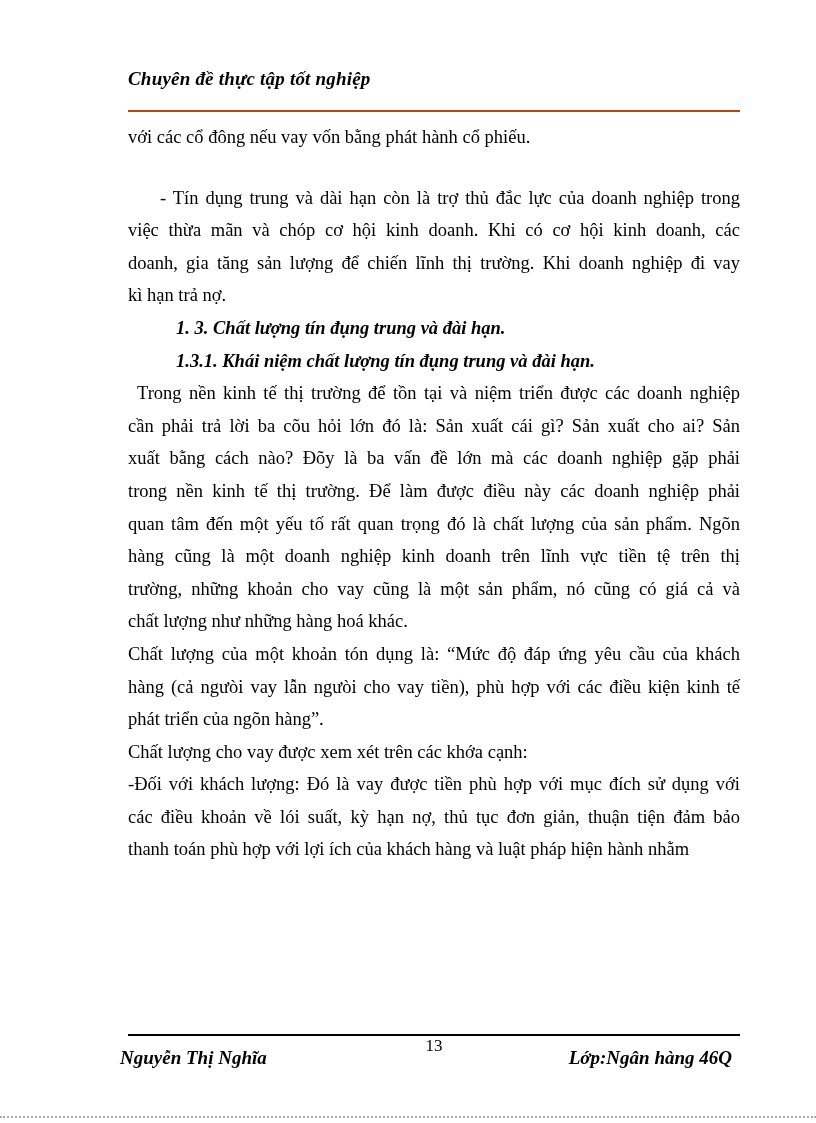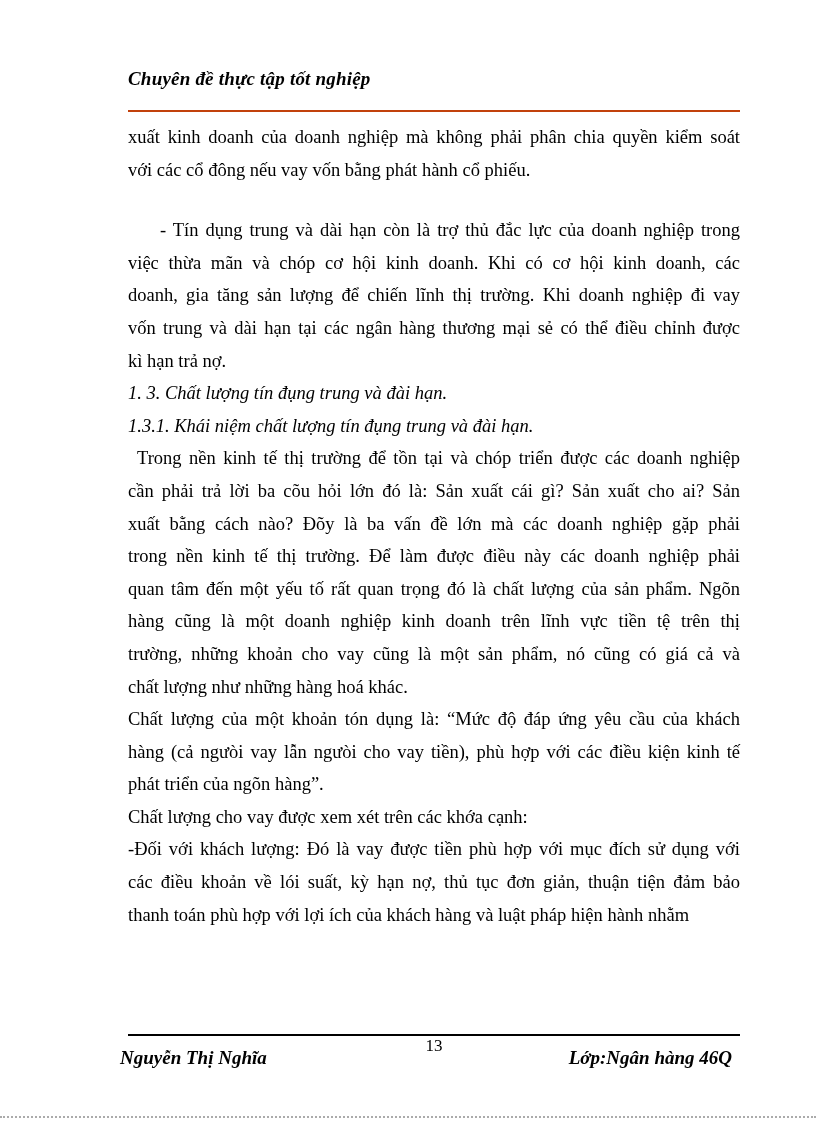--- a/index.html
+++ b/index.html
@@ -39,23 +39,24 @@
     line-height: 32.6px;
   }
   .line {
     text-align: justify;
     text-align-last: justify;
   }
   .line.last { text-align-last: left; }
   .p-tab .line:first-child { text-indent: 32px; margin-top: 28px; }
   .p-small .line:first-child { text-indent: 9px; }
   .p-heading .line {
-    font-weight: normal;
+    font-weight: bold;
     font-style: italic;
     text-align-last: left;
+    margin-left: 48px;
   }
   
   .footer-rule {
     position: absolute;
     left: 128px;
     top: 1034px;
     width: 612px;
     border-top: 2px solid #000;
   }
   .footer-pagenum {
@@ -91,38 +92,36 @@
 <body>
 
 <div class="page">
 
   <div class="header">
     <span class="header-title">Chuyên đề thực tập tốt nghiệp</span>
   </div>
 
   <div class="doc-body">
       <div class="para p-plain">
-        <div class="line">xuất kinh doanh của doanh nghiệp mà không phải phân chia quyền kiểm soát</div>
         <div class="line last">với các cổ đông nếu vay vốn bằng phát hành cổ phiếu.</div>
       </div>
       <div class="para p-tab">
         <div class="line">- Tín dụng trung và dài hạn còn là trợ thủ đắc lực của doanh nghiệp trong</div>
         <div class="line">việc thừa mãn và chóp cơ hội kinh doanh. Khi có cơ hội kinh doanh, các</div>
         <div class="line">doanh, gia tăng sản lượng để chiến lĩnh thị trường. Khi doanh nghiệp đi vay</div>
-        <div class="line">vốn trung và dài hạn tại các ngân hàng thương mại sẻ có thể điều chỉnh được</div>
         <div class="line last">kì hạn trả nợ.</div>
       </div>
       <div class="para p-heading">
         <div class="line last">1. 3. Chất lượng tín đụng trung và đài hạn.</div>
       </div>
       <div class="para p-heading">
         <div class="line last">1.3.1. Khái niệm chất lượng tín đụng trung và đài hạn.</div>
       </div>
       <div class="para p-small">
-        <div class="line">Trong nền kinh tế thị trường để tồn tại và chóp triển được các doanh nghiệp</div>
+        <div class="line">Trong nền kinh tế thị trường để tồn tại và niệm triển được các doanh nghiệp</div>
         <div class="line">cần phải trả lời ba cõu hỏi lớn đó là: Sản xuất cái gì? Sản xuất cho ai? Sản</div>
         <div class="line">xuất bằng cách nào? Đõy là ba vấn đề lớn mà các doanh nghiệp gặp phải</div>
         <div class="line">trong nền kinh tế thị trường. Để làm được điều này các doanh nghiệp phải</div>
         <div class="line">quan tâm đến một yếu tố rất quan trọng đó là chất lượng của sản phẩm. Ngõn</div>
         <div class="line">hàng cũng là một doanh nghiệp kinh doanh trên lĩnh vực tiền tệ trên thị</div>
         <div class="line">trường, những khoản cho vay cũng là một sản phẩm, nó cũng có giá cả và</div>
         <div class="line last">chất lượng như những hàng hoá khác.</div>
       </div>
       <div class="para p-plain">
         <div class="line">Chất lượng của một khoản tón dụng là: “Mức độ đáp ứng yêu cầu của khách</div>

